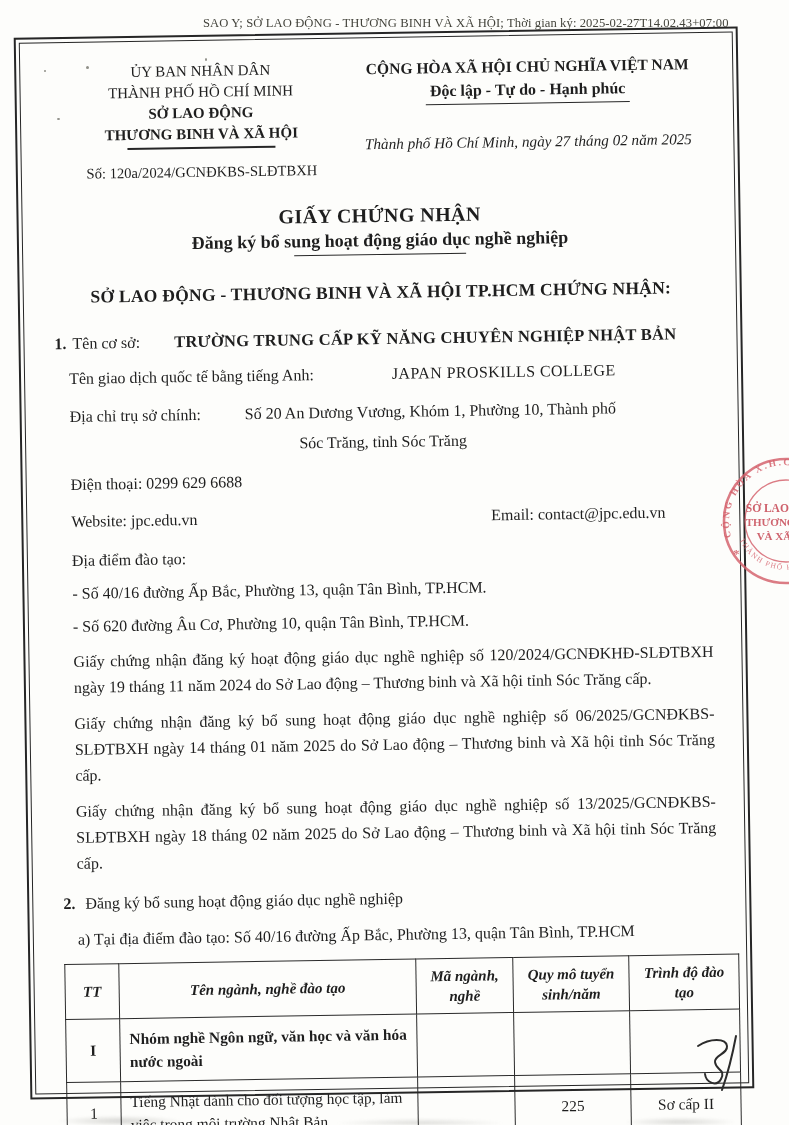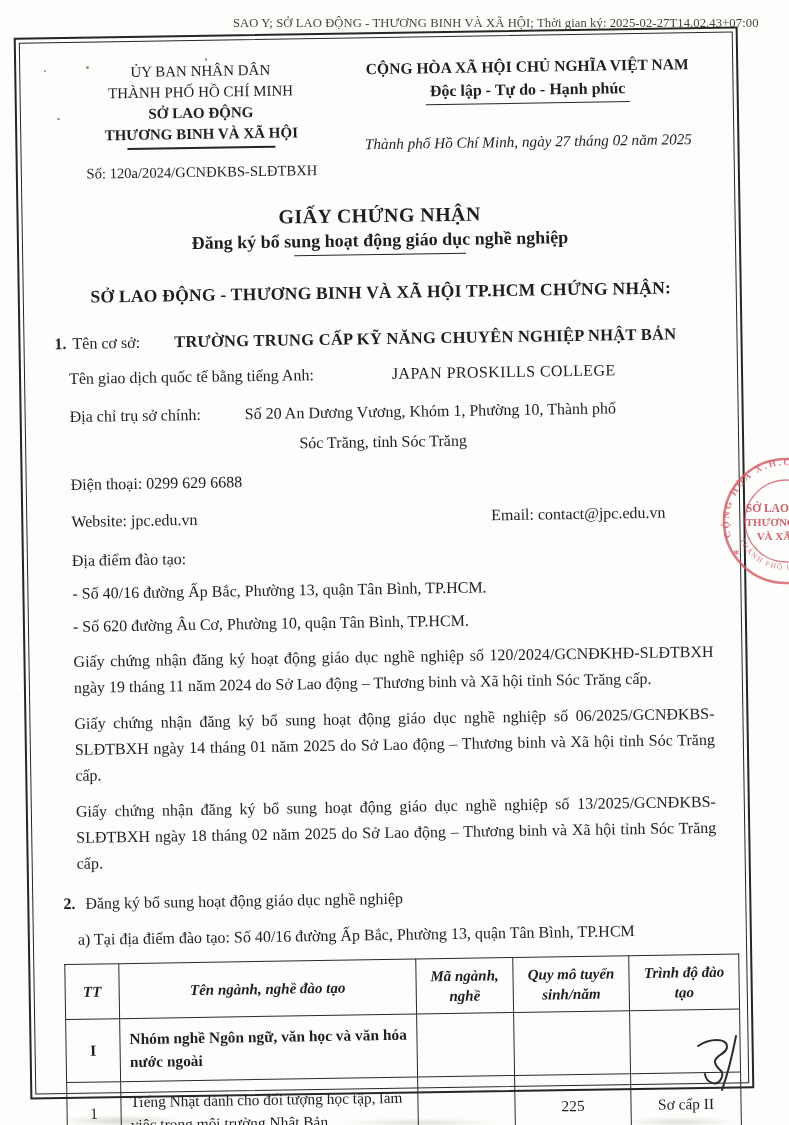--- a/index.html
+++ b/index.html
@@ -4,21 +4,21 @@
 <style>
   html,body{margin:0;padding:0;}
   body{
     width:789px;height:1125px;position:relative;overflow:hidden;
     background:#fdfdfb;color:#1e1e1e;
     font-family:"Liberation Serif","DejaVu Serif",serif;
   }
   
   .sig-line{
     position:absolute;left:203px;top:16px;z-index:3;
-    font-size:12.6px;color:#44443c;white-space:nowrap;letter-spacing:.1px;margin-left:30px;
+    font-size:12.6px;color:#44443c;white-space:nowrap;letter-spacing:.1px;
   }
   
   .frame{
     position:absolute;left:27px;top:37px;width:714px;height:1052px;
     border:1.4px solid #262626;outline:2.2px solid #262626;outline-offset:3px;
     transform:rotate(-0.9deg);transform-origin:center center;
     padding:12px 28px 0 30px;box-sizing:border-box;z-index:2;background:transparent;
   }
   .speck{position:absolute;background:#8f8f88;border-radius:50%;z-index:1;}
   

